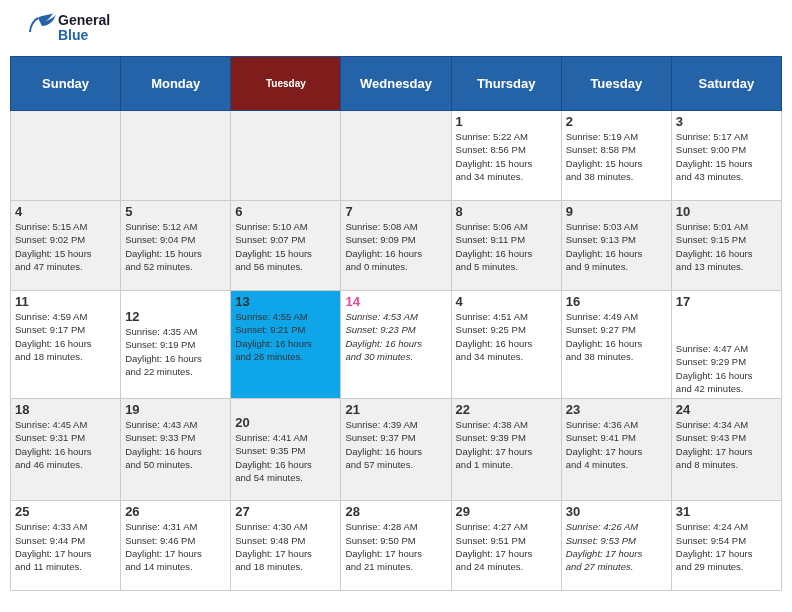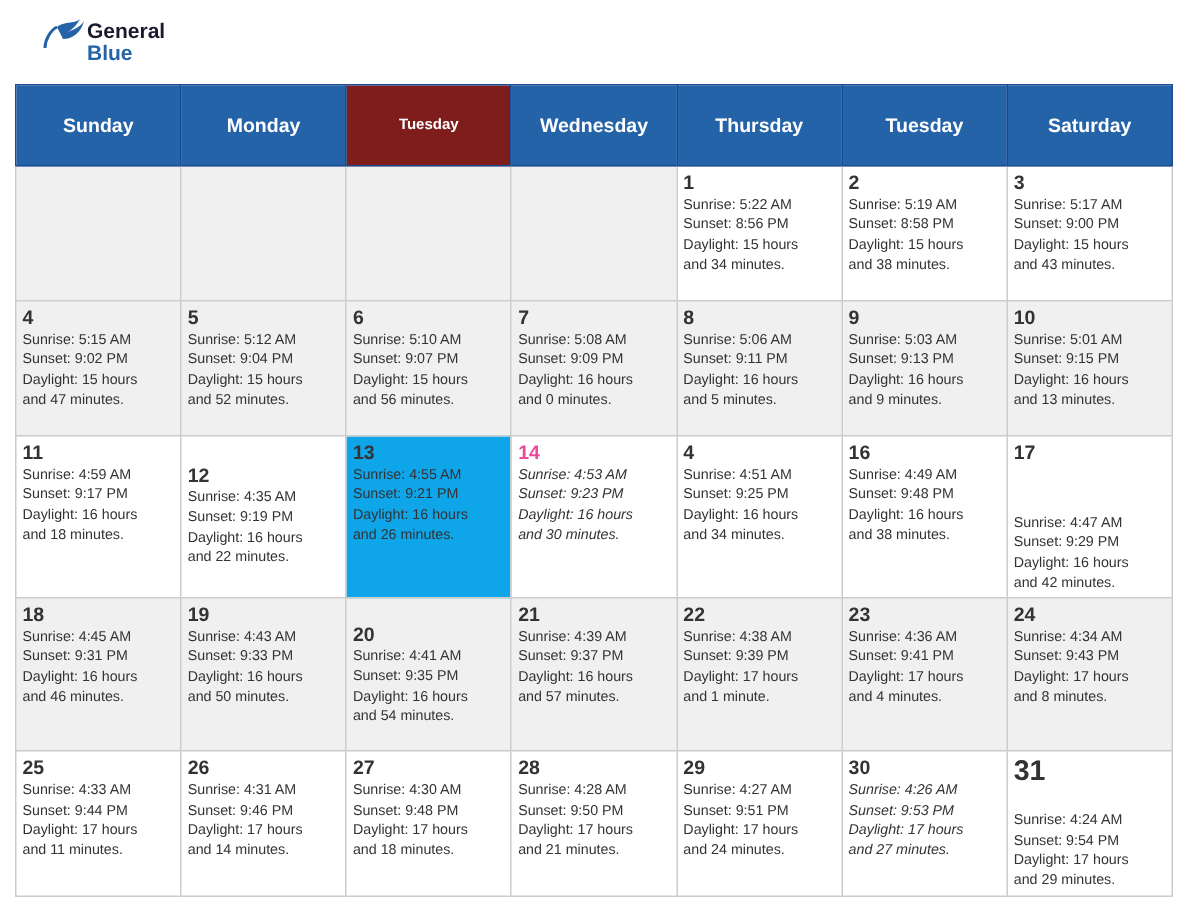--- a/index.html
+++ b/index.html
@@ -155,21 +155,21 @@
             <td style="border: 1px solid rgb(204, 204, 204); vertical-align: top; padding: 3px 4px; background: rgb(255, 255, 255); width: 14.2857%; height: 90px;">
               <div style="font-size: 13px; font-weight: bold; color: rgb(51, 51, 51); margin-bottom: 1px;">4</div>
               <div style="font-size: 9.5px; color: rgb(51, 51, 51); line-height: 1.4; white-space: pre-line;">Sunrise: 4:51 AM
 Sunset: 9:25 PM
 Daylight: 16 hours
 and 34 minutes.</div>
             </td>
             <td style="border: 1px solid rgb(204, 204, 204); vertical-align: top; padding: 3px 4px; background: rgb(255, 255, 255); width: 14.2857%; height: 90px;">
               <div style="font-size: 13px; font-weight: bold; color: rgb(51, 51, 51); margin-bottom: 1px;">16</div>
               <div style="font-size: 9.5px; color: rgb(51, 51, 51); line-height: 1.4; white-space: pre-line;">Sunrise: 4:49 AM
-Sunset: 9:48 PM
+Sunset: 9:27 PM
 Daylight: 16 hours
 and 38 minutes.</div>
             </td>
             <td style="border: 1px solid rgb(204, 204, 204); vertical-align: top; padding: 3px 4px; background: rgb(255, 255, 255); width: 14.2857%; height: 90px;">
               <div style="font-size: 13px; font-weight: bold; color: rgb(51, 51, 51); margin-bottom: 1px;">17</div>
               <div style="font-size: 9.5px; color: rgb(51, 51, 51); line-height: 1.4; white-space: pre-line; margin-top: 33px;">Sunrise: 4:47 AM
 Sunset: 9:29 PM
 Daylight: 16 hours
 and 42 minutes.</div>
             </td>
@@ -262,21 +262,21 @@
 and 24 minutes.</div>
             </td>
             <td style="border: 1px solid rgb(204, 204, 204); vertical-align: top; padding: 3px 4px; background: rgb(255, 255, 255); width: 14.2857%; height: 90px;">
               <div style="font-size: 13px; font-weight: bold; color: rgb(51, 51, 51); margin-bottom: 1px;">30</div>
               <div style="font-size: 9.5px; color: rgb(51, 51, 51); line-height: 1.4; white-space: pre-line; font-style: italic;">Sunrise: 4:26 AM
 Sunset: 9:53 PM
 Daylight: 17 hours
 and 27 minutes.</div>
             </td>
             <td style="border: 1px solid rgb(204, 204, 204); vertical-align: top; padding: 3px 4px; background: rgb(255, 255, 255); width: 14.2857%; height: 90px;">
-              <div style="font-size: 19px; font-weight: bold; color: rgb(51, 51, 51); margin-bottom: 14px;">31</div>
+              <div style="font-size: 13px; font-weight: bold; color: rgb(51, 51, 51); margin-bottom: 1px;">31</div>
               <div style="font-size: 9.5px; color: rgb(51, 51, 51); line-height: 1.4; white-space: pre-line;">Sunrise: 4:24 AM
 Sunset: 9:54 PM
 Daylight: 17 hours
 and 29 minutes.</div>
             </td>
           </tr>
         </tbody>
     </table>
   </div>
 </div>

